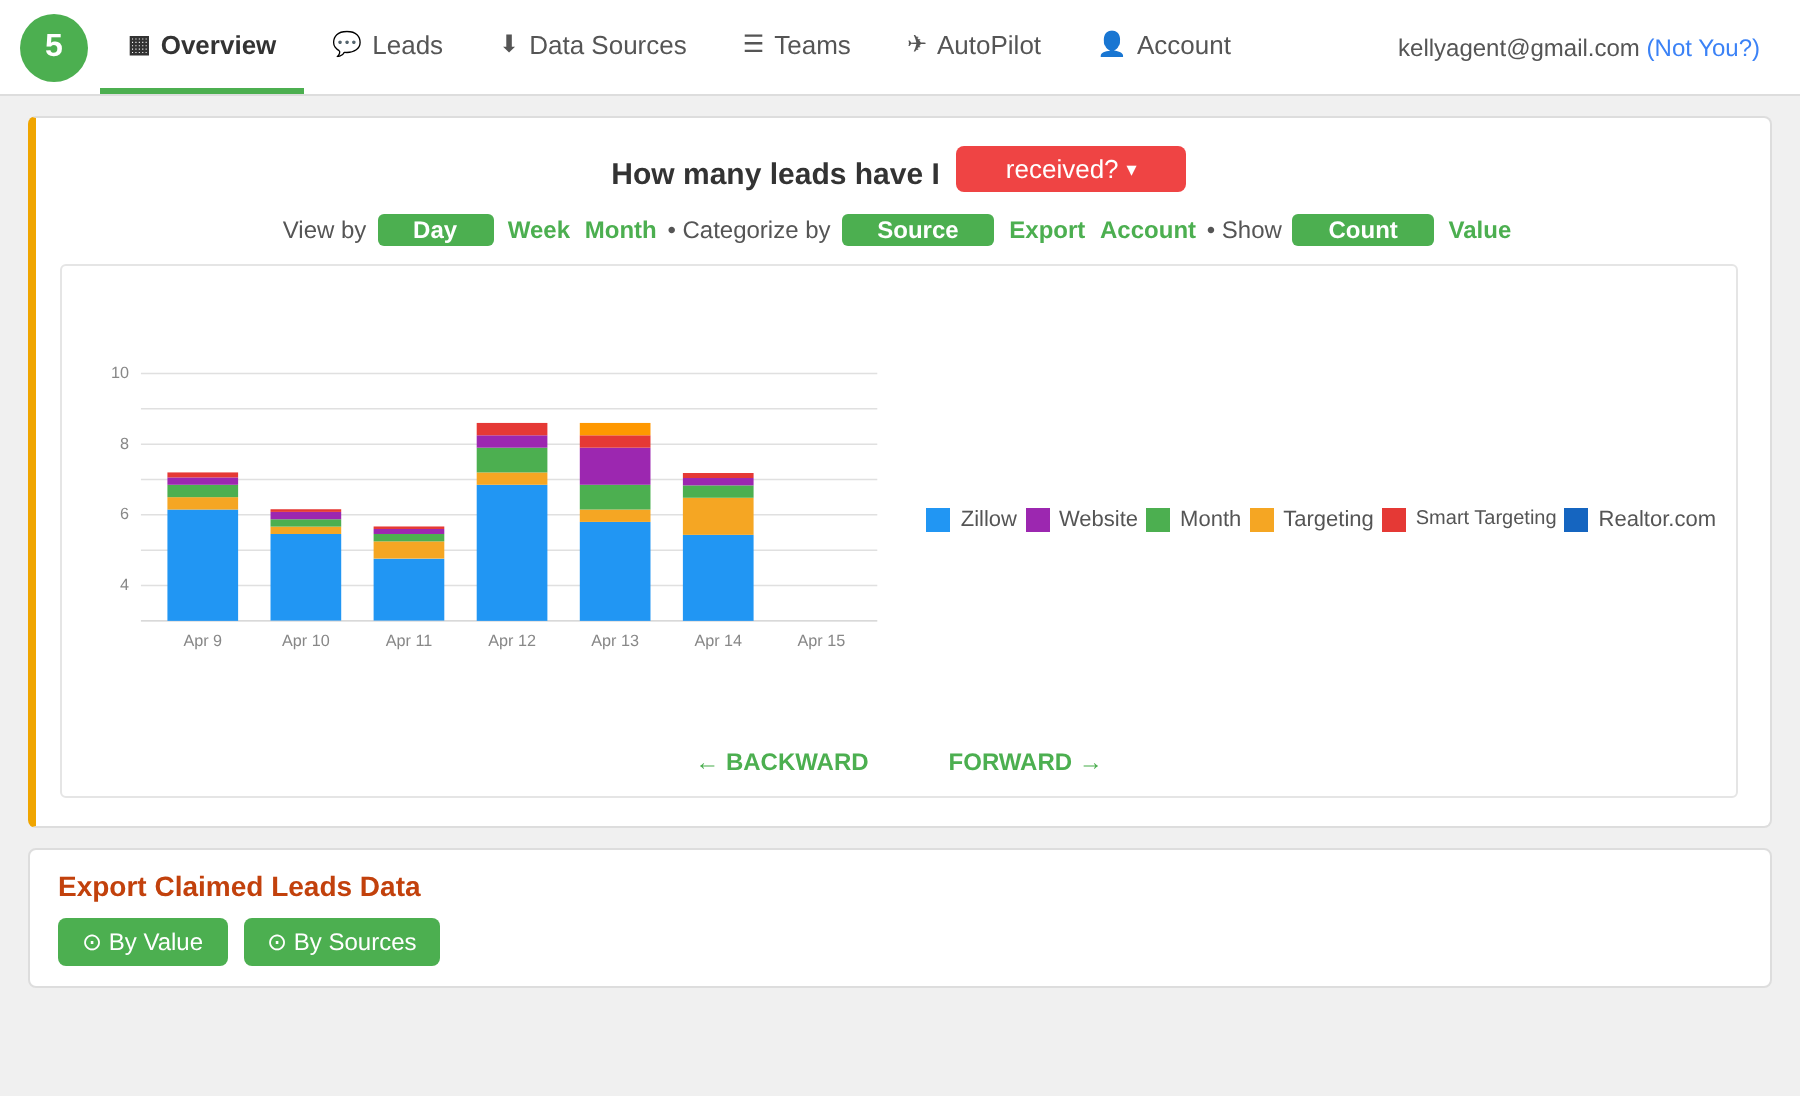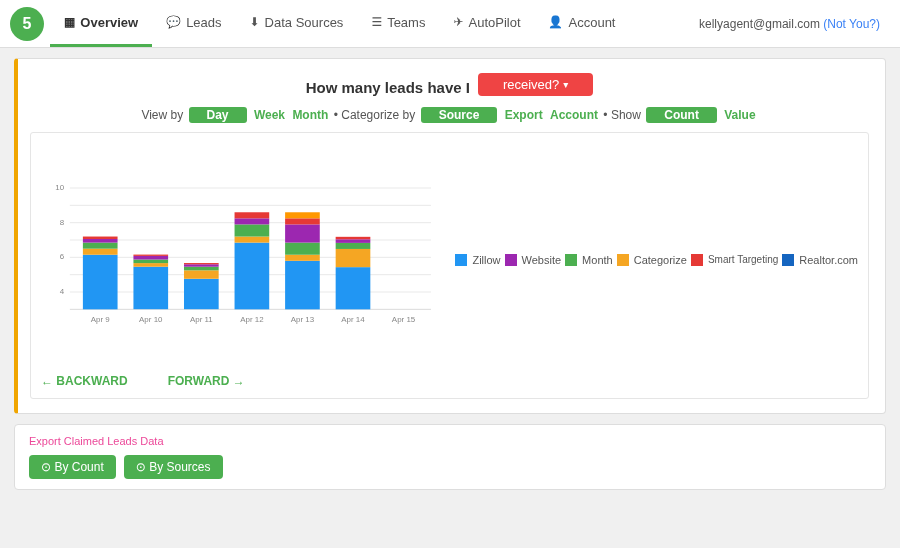--- a/index.html
+++ b/index.html
@@ -144,36 +144,36 @@
     }
 
     
     .chart-nav {
       text-align: center;
       margin-top: 8px;
       font-size: 12px;
       color: #4caf50;
       font-weight: bold;
       display: flex;
-      justify-content: flex-start;
+      justify-content: center;
       gap: 40px;
     }
     .chart-nav-btn { cursor: pointer; color: #4caf50; }
 
     
     .export-section {
       background: #fff;
       border: 1px solid #ddd;
       border-radius: 4px;
       padding: 10px 14px;
     }
     .export-title {
-      font-size: 11px;
-      font-weight: normal;
-      color: #ec4899;
+      font-size: 14px;
+      font-weight: bold;
+      color: #c2410c;
       margin-bottom: 8px;
     }
     .export-buttons { display: flex; gap: 8px; }
     .export-btn {
       background: #4caf50;
       color: #fff;
       border: none;
       border-radius: 4px;
       padding: 5px 12px;
       font-size: 12px;
@@ -327,21 +327,21 @@
           <div class="legend-item">
             <div class="legend-color" style="background:#9c27b0;"></div>
             <span>Website</span>
           </div>
           <div class="legend-item">
             <div class="legend-color" style="background:#4caf50;"></div>
             <span>Month</span>
           </div>
           <div class="legend-item">
             <div class="legend-color" style="background:#f5a623;"></div>
-            <span>Categorize</span>
+            <span>Targeting</span>
           </div>
           <div class="legend-item">
             <div class="legend-color" style="background:#e53935;"></div>
             <span style="font-size:10px;">Smart Targeting</span>
           </div>
           <div class="legend-item">
             <div class="legend-color" style="background:#1565c0;"></div>
             <span>Realtor.com</span>
           </div>
         </div>
@@ -351,21 +351,21 @@
         <span class="chart-nav-btn">← BACKWARD</span>
         <span class="chart-nav-btn">FORWARD →</span>
       </div>
     </div>
   </div>
 
   <div class="export-section">
     <div class="export-title">Export Claimed Leads Data</div>
     <div class="export-buttons">
       <button class="export-btn">
-        <span>⊙ By Count</span>
+        <span>⊙ By Value</span>
       </button>
       <button class="export-btn">
         <span>⊙ By Sources</span>
       </button>
     </div>
   </div>
 
 </div>
 
 </body></html>

